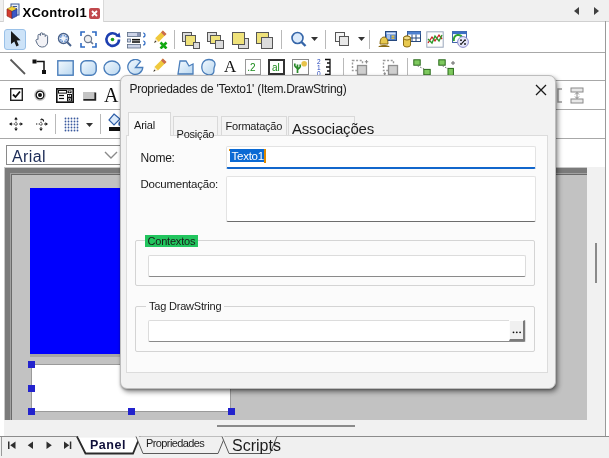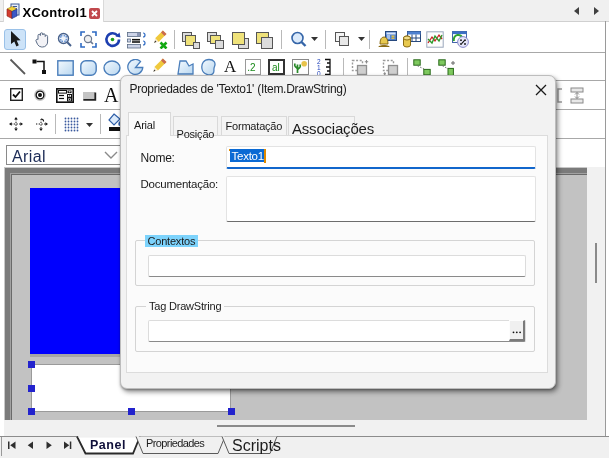--- a/index.html
+++ b/index.html
@@ -420,21 +420,21 @@
 <div class="abs" style="left:226px;top:146px;width:310px;height:23px;background:#fff;border:1px solid #e3e3e3;border-bottom:2px solid #1166cc;box-sizing:border-box;border-radius:2px"></div>
 <div class="abs" style="left:229px;top:148.5px;width:2px;height:2px;background:#e08a00"></div>
 <div class="abs" style="left:230px;top:149px;width:33.5px;height:13px;background:#0a6ad4"></div>
 <div class="abs" style="left:231.5px;top:149.7px;font-size:11.5px;letter-spacing:-0.25px;color:#fff">Texto1</div>
 <div class="abs" style="left:263.5px;top:148.5px;width:2px;height:14px;background:#e08a00"></div>
 
 <div class="abs" style="left:140.5px;top:178.2px;font-size:11.5px;letter-spacing:-0.23px;color:#1a1a1a">Documentação:</div>
 <div class="abs" style="left:226px;top:176px;width:310px;height:46px;background:#fff;border:1px solid #e3e3e3;border-bottom:1.5px solid #6d6d6d;box-sizing:border-box;border-radius:2px"></div>
 
 <div class="abs" style="left:135px;top:240px;width:400px;height:46px;border:1px solid #d4d4d4;border-radius:2px;box-sizing:border-box"></div>
-<div class="abs" style="left:144.5px;top:234.6px;font-size:11px;letter-spacing:-0.2px;color:#1a1a1a;background:#7dd3fc;padding:0 3px">Contextos</div>
+<div class="abs" style="left:144.5px;top:234.6px;font-size:11px;letter-spacing:-0.2px;color:#1a1a1a;background:#22c55e;padding:0 3px">Contextos</div>
 <div class="abs" style="left:148px;top:255px;width:378px;height:22px;background:#fff;border:1px solid #dcdcdc;border-bottom:1.5px solid #8a8a8a;box-sizing:border-box;border-radius:2px"></div>
 
 <div class="abs" style="left:135px;top:306px;width:400px;height:46px;border:1px solid #d4d4d4;border-radius:2px;box-sizing:border-box"></div>
 <div class="abs" style="left:146px;top:300.4px;font-size:11px;letter-spacing:-0.2px;color:#1a1a1a;background:#fbfbfb;padding:0 3px">Tag DrawString</div>
 <div class="abs" style="left:148px;top:320px;width:378px;height:22px;background:#fff;border:1px solid #dcdcdc;border-bottom:1.5px solid #8a8a8a;box-sizing:border-box;border-radius:2px"></div>
 <div class="abs" style="left:509px;top:320px;width:16px;height:21px;background:#f0f0f0;border-top:1.5px solid #fdfdfd;border-left:1.5px solid #fdfdfd;border-right:2px solid #7a7a7a;border-bottom:2px solid #7a7a7a;box-sizing:border-box"></div>
 <svg class="abs" style="left:509px;top:320px" width="16" height="21" viewBox="0 0 16 21">
   <circle cx="4.5" cy="12.3" r="0.9" fill="#111"></circle>
     <circle cx="7.8" cy="12.3" r="0.9" fill="#111"></circle>
     <circle cx="11.1" cy="12.3" r="0.9" fill="#111"></circle>

